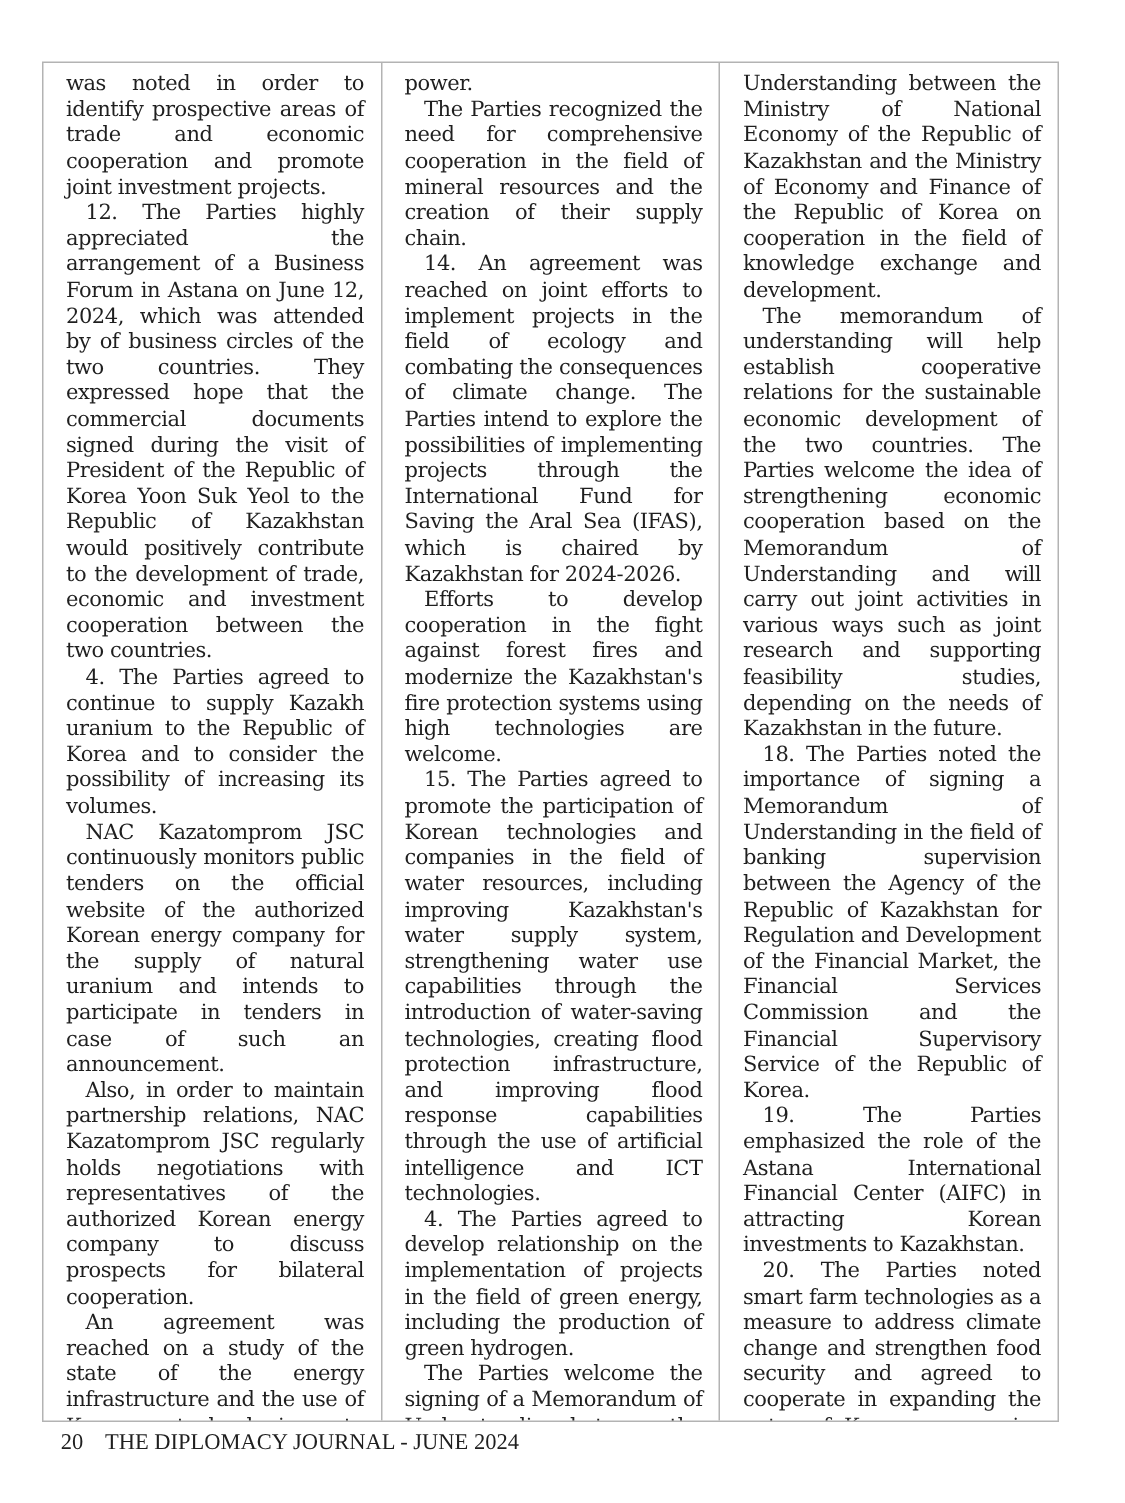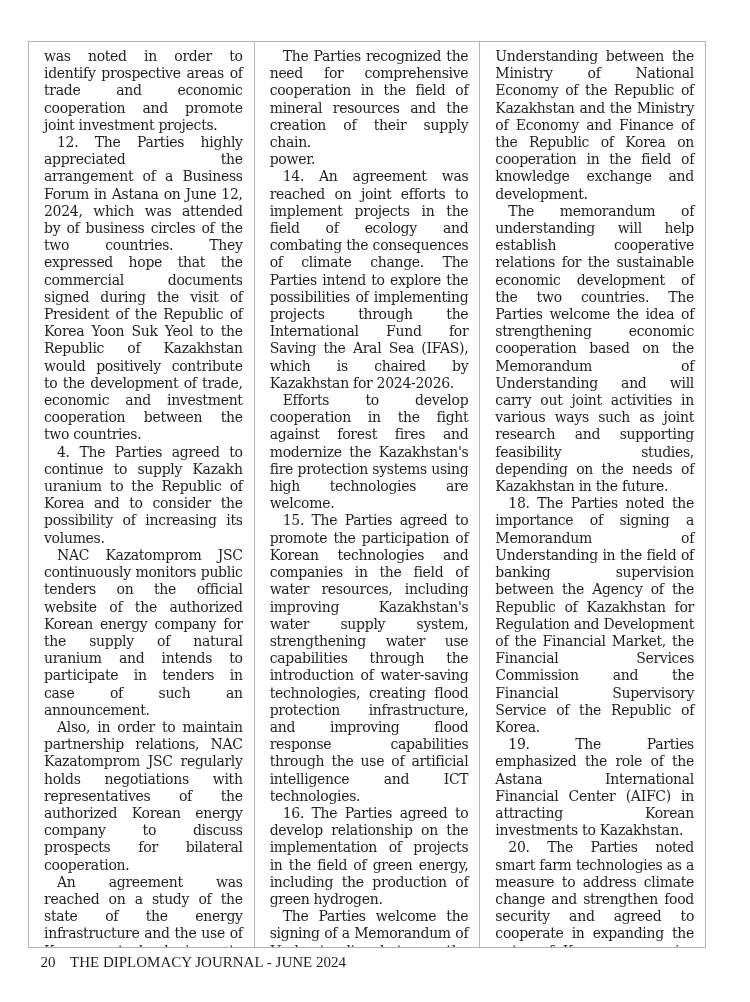--- a/index.html
+++ b/index.html
@@ -85,26 +85,26 @@
     <div class="column">
         <p class="para continuation">was noted in order to identify prospective areas of trade and economic cooperation and promote joint investment projects.</p>
         <p class="para paragraph">12. The Parties highly appreciated the arrangement of a Business Forum in Astana on June 12, 2024, which was attended by of business circles of the two countries. They expressed hope that the commercial documents signed during the visit of President of the Republic of Korea Yoon Suk Yeol to the Republic of Kazakhstan would positively contribute to the development of trade, economic and investment cooperation between the two countries.</p>
         <p class="para paragraph">4. The Parties agreed to continue to supply Kazakh uranium to the Republic of Korea and to consider the possibility of increasing its volumes.</p>
         <p class="para paragraph">NAC Kazatomprom JSC continuously monitors public tenders on the official website of the authorized Korean energy company for the supply of natural uranium and intends to participate in tenders in case of such an announcement.</p>
         <p class="para paragraph">Also, in order to maintain partnership relations, NAC Kazatomprom JSC regularly holds negotiations with representatives of the authorized Korean energy company to discuss prospects for bilateral cooperation.</p>
         <p class="para paragraph">An agreement was reached on a study of the state of the energy infrastructure and the use of Korean technologies to improve the environmental facilities of the coal industry during the modernization of Kazakh thermal power plants by Korean companies.</p>
       </div>
     <div class="vrule"></div>
     <div class="column">
+        <p class="para continuation">power.</p>
         <p class="para paragraph">The Parties recognized the need for comprehensive cooperation in the field of mineral resources and the creation of their supply chain.</p>
-        <p class="para continuation">power.</p>
         <p class="para paragraph">14. An agreement was reached on joint efforts to implement projects in the field of ecology and combating the consequences of climate change. The Parties intend to explore the possibilities of implementing projects through the International Fund for Saving the Aral Sea (IFAS), which is chaired by Kazakhstan for 2024-2026.</p>
         <p class="para paragraph">Efforts to develop cooperation in the fight against forest fires and modernize the Kazakhstan's fire protection systems using high technologies are welcome.</p>
         <p class="para paragraph">15. The Parties agreed to promote the participation of Korean technologies and companies in the field of water resources, including improving Kazakhstan's water supply system, strengthening water use capabilities through the introduction of water-saving technologies, creating flood protection infrastructure, and improving flood response capabilities through the use of artificial intelligence and ICT technologies.</p>
-        <p class="para paragraph">16. The Parties agreed to develop relationship on the implementation of projects in the field of green energy, including the production of green hydrogen.</p>
+        <p class="para paragraph">4. The Parties agreed to develop relationship on the implementation of projects in the field of green energy, including the production of green hydrogen.</p>
         <p class="para paragraph">The Parties welcome the signing of a Memorandum of Understanding between the Ministry of Ecology and Natural Resources of the Republic of Kazakhstan and the Ministry of Environment of the Republic of Korea on comprehensive cooperation in the field of reducing greenhouse gas emissions based on Article 6 of the Paris Agreement.</p>
       </div>
     <div class="vrule"></div>
     <div class="column">
         <p class="para continuation">Understanding between the Ministry of National Economy of the Republic of Kazakhstan and the Ministry of Economy and Finance of the Republic of Korea on cooperation in the field of knowledge exchange and development.</p>
         <p class="para paragraph">The memorandum of understanding will help establish cooperative relations for the sustainable economic development of the two countries. The Parties welcome the idea of strengthening economic cooperation based on the Memorandum of Understanding and will carry out joint activities in various ways such as joint research and supporting feasibility studies, depending on the needs of Kazakhstan in the future.</p>
         <p class="para paragraph">18. The Parties noted the importance of signing a Memorandum of Understanding in the field of banking supervision between the Agency of the Republic of Kazakhstan for Regulation and Development of the Financial Market, the Financial Services Commission and the Financial Supervisory Service of the Republic of Korea.</p>
         <p class="para paragraph">19. The Parties emphasized the role of the Astana International Financial Center (AIFC) in attracting Korean investments to Kazakhstan.</p>
         <p class="para paragraph">20. The Parties noted smart farm technologies as a measure to address climate change and strengthen food security and agreed to cooperate in expanding the entry of Korean companies into the Kazakhstan market, specializing in smart farms and the development of smart agriculture in the two countries.</p>
       </div>

